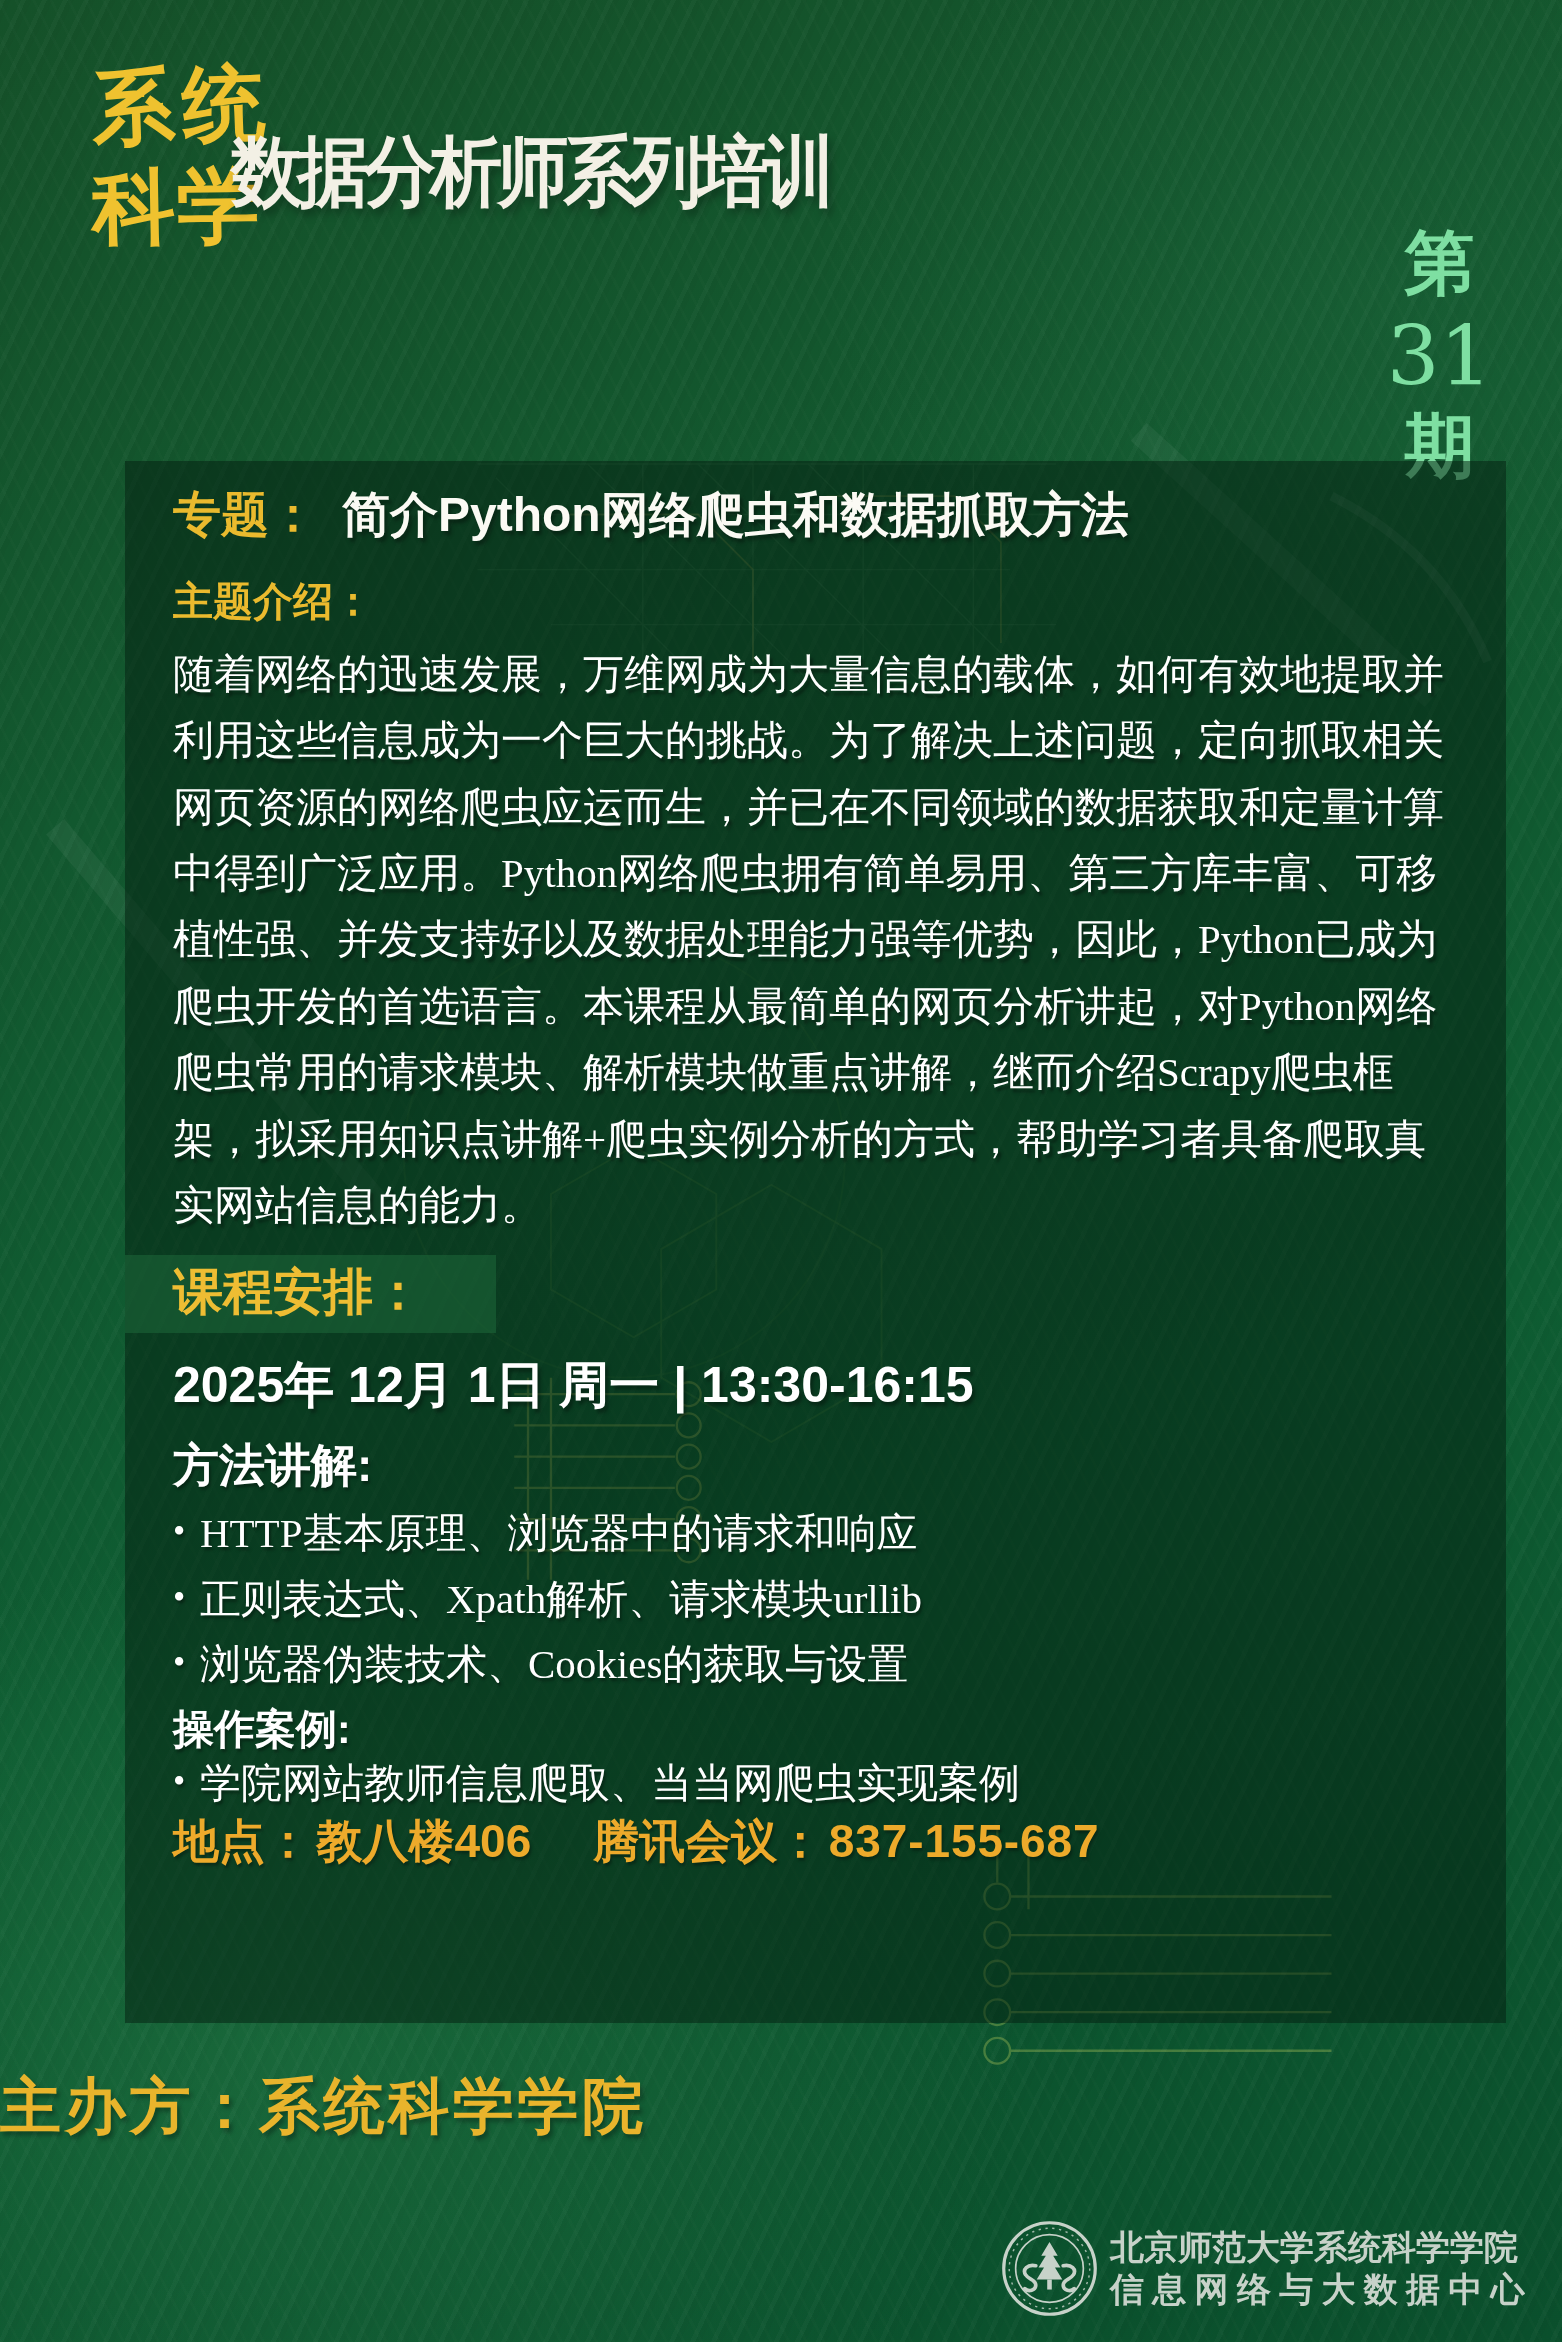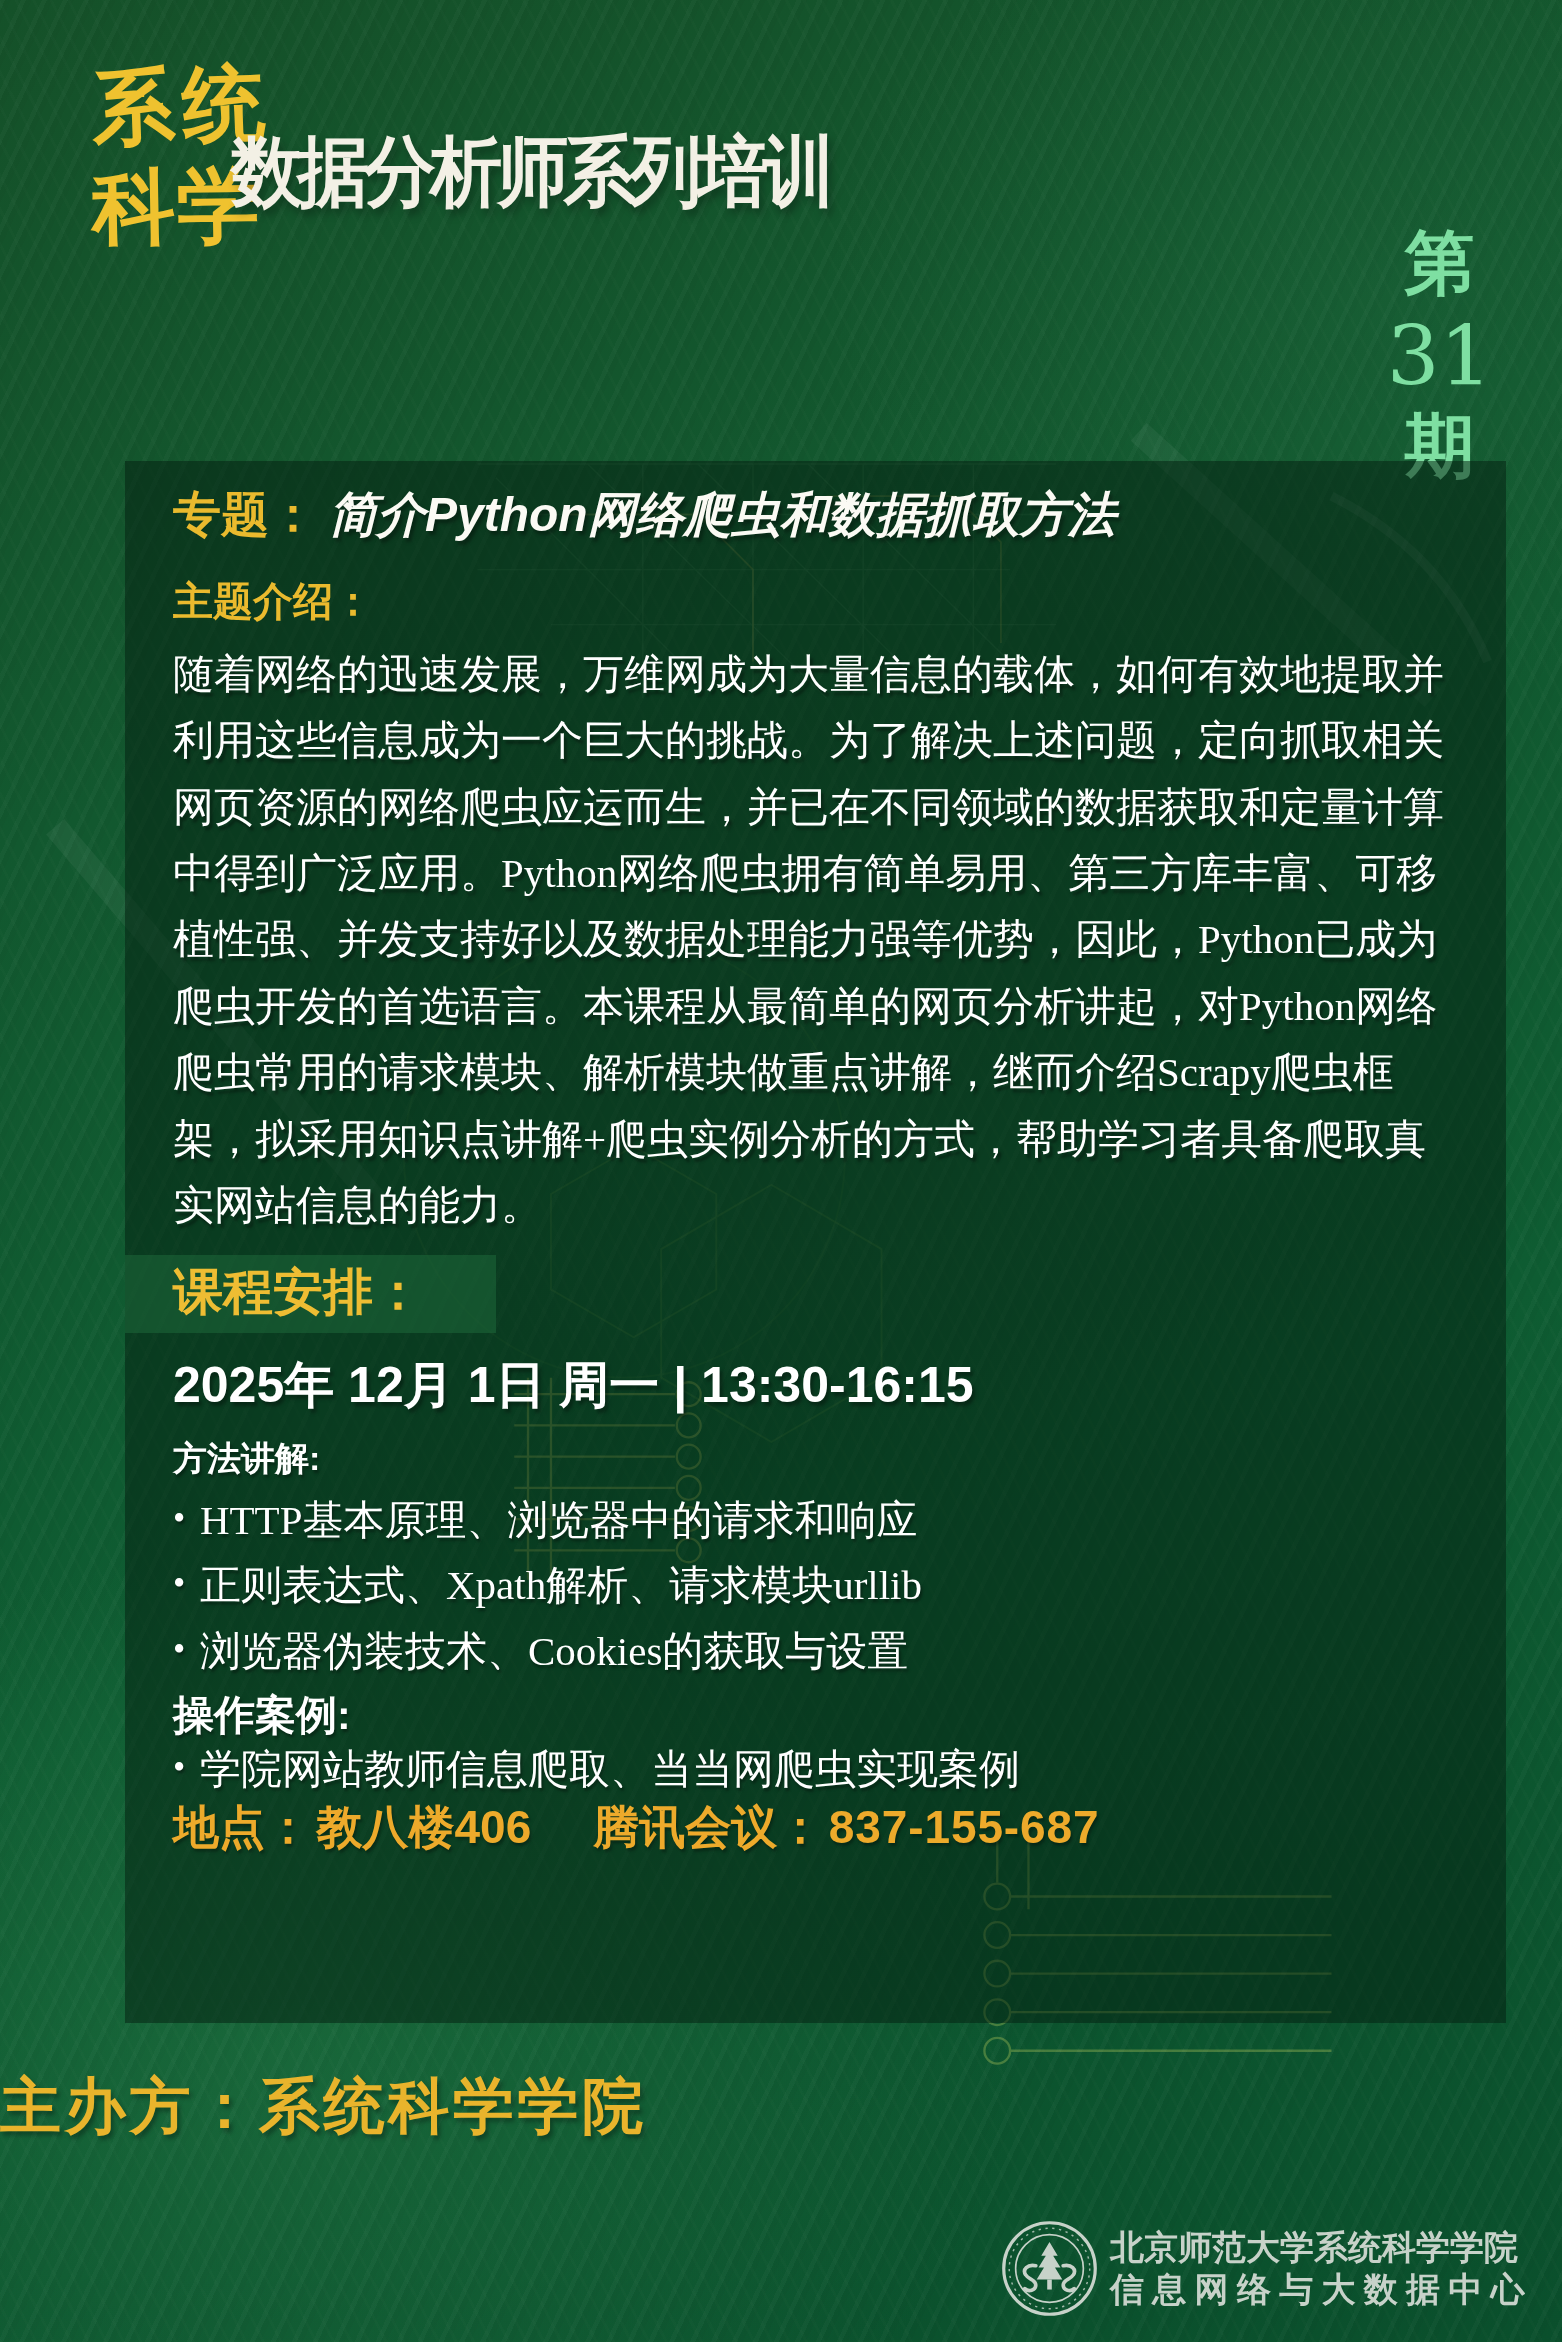--- a/index.html
+++ b/index.html
@@ -39,38 +39,38 @@
 
   
   .panel{
     position:absolute;left:125px;top:461px;width:1381px;height:1562px;
     background:rgba(3,32,17,0.52);box-sizing:border-box;
     padding:24px 53px 0 48px;
   }
   .row{white-space:nowrap;}
   .lbl-y{color:#eaba2e;font-weight:bold;}
   .topic-row{font-size:48px;line-height:1.25;font-weight:bold;}
-  .topic-text{color:#fbfaf4;margin-left:12px;text-shadow:2.8px 3.7px 3.7px rgba(0,0,0,0.35);font-style:italic;}
+  .topic-text{color:#fbfaf4;margin-left:25px;text-shadow:2.8px 3.7px 3.7px rgba(0,0,0,0.35);}
   .speaker-row{margin-top:31px;font-size:48px;line-height:1.25;}
   .speaker-row .lbl-y{font-weight:bold;}
   .speaker-name{font-family:"Liberation Serif",serif;margin-left:14.7px;text-shadow:2.8px 3.7px 3.7px rgba(0,0,0,0.35);}
   .speaker-title{font-family:"Liberation Serif",serif;margin-left:53px;text-shadow:2.8px 3.7px 3.7px rgba(0,0,0,0.35);}
   .intro-label{margin-top:31px;font-size:40px;line-height:1.25;}
   .intro-para{
     margin-top:14.7px;width:1278px;font-size:41px;line-height:1.62;
     font-family:"Liberation Serif",serif;color:#ffffff;
     text-shadow:2.8px 3.7px 2.8px rgba(0,0,0,0.38);
   }
   .schedule-label{
     margin-top:16.5px;margin-left:-48px;width:max-content;
     padding:7.3px 73px 11px 48px;background:rgba(30,104,58,0.55);
     font-size:50px;line-height:1.2;color:#eebd33;font-weight:bold;
   }
   .date-line{margin-top:22px;font-size:50px;line-height:1.2;font-weight:bold;color:#ffffff;text-shadow:2.8px 3.7px 3.7px rgba(0,0,0,0.35);}
-  .methods-label{margin-top:24px;font-size:34px;line-height:1.15;font-weight:bold;text-shadow:1.8px 2.8px 2.8px rgba(0,0,0,0.35);}
+  .methods-label{margin-top:24px;font-size:46px;line-height:1.15;font-weight:bold;text-shadow:1.8px 2.8px 2.8px rgba(0,0,0,0.35);}
   .bullet-item{margin-top:18.4px;font-size:41px;line-height:1.15;font-family:"Liberation Serif",serif;text-shadow:1.8px 2.8px 2.8px rgba(0,0,0,0.38);}
   .bullet-dot{display:inline-block;margin-right:14.7px;transform:translateY(-3.7px);font-size:35px;}
   .cases-label{margin-top:17px;font-size:41px;line-height:1.15;font-weight:bold;text-shadow:1.8px 2.8px 2.8px rgba(0,0,0,0.35);}
   .case-item{margin-top:7.3px;}
   .location-row{margin-top:11px;font-size:46px;line-height:1.0;font-weight:bold;color:#edaa2b;text-shadow:1.8px 2.8px 2.8px rgba(0,0,0,0.3);}
   .loc-value{margin-left:5.5px;}
   .meeting-label{margin-left:62px;}
   .meeting-value{margin-left:5.5px;letter-spacing:0.9px;}
 
   .organizer{

